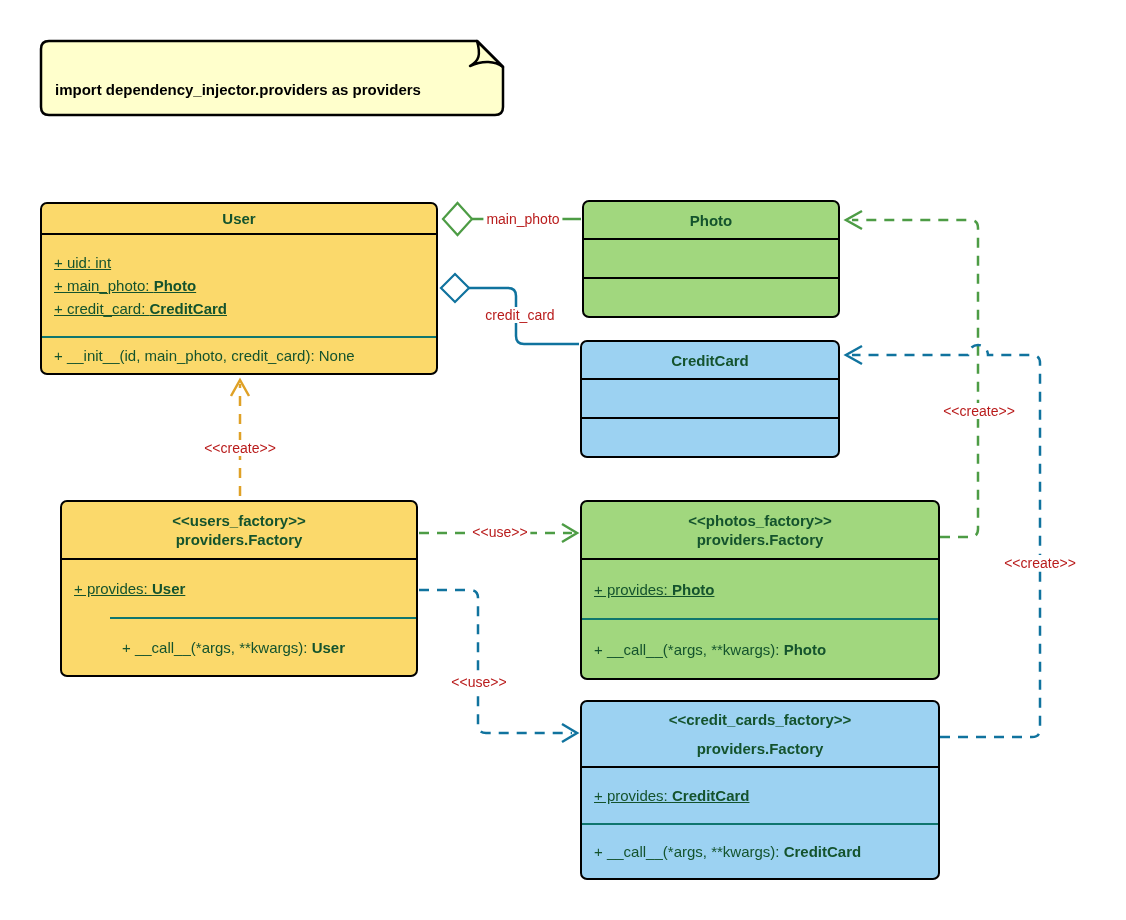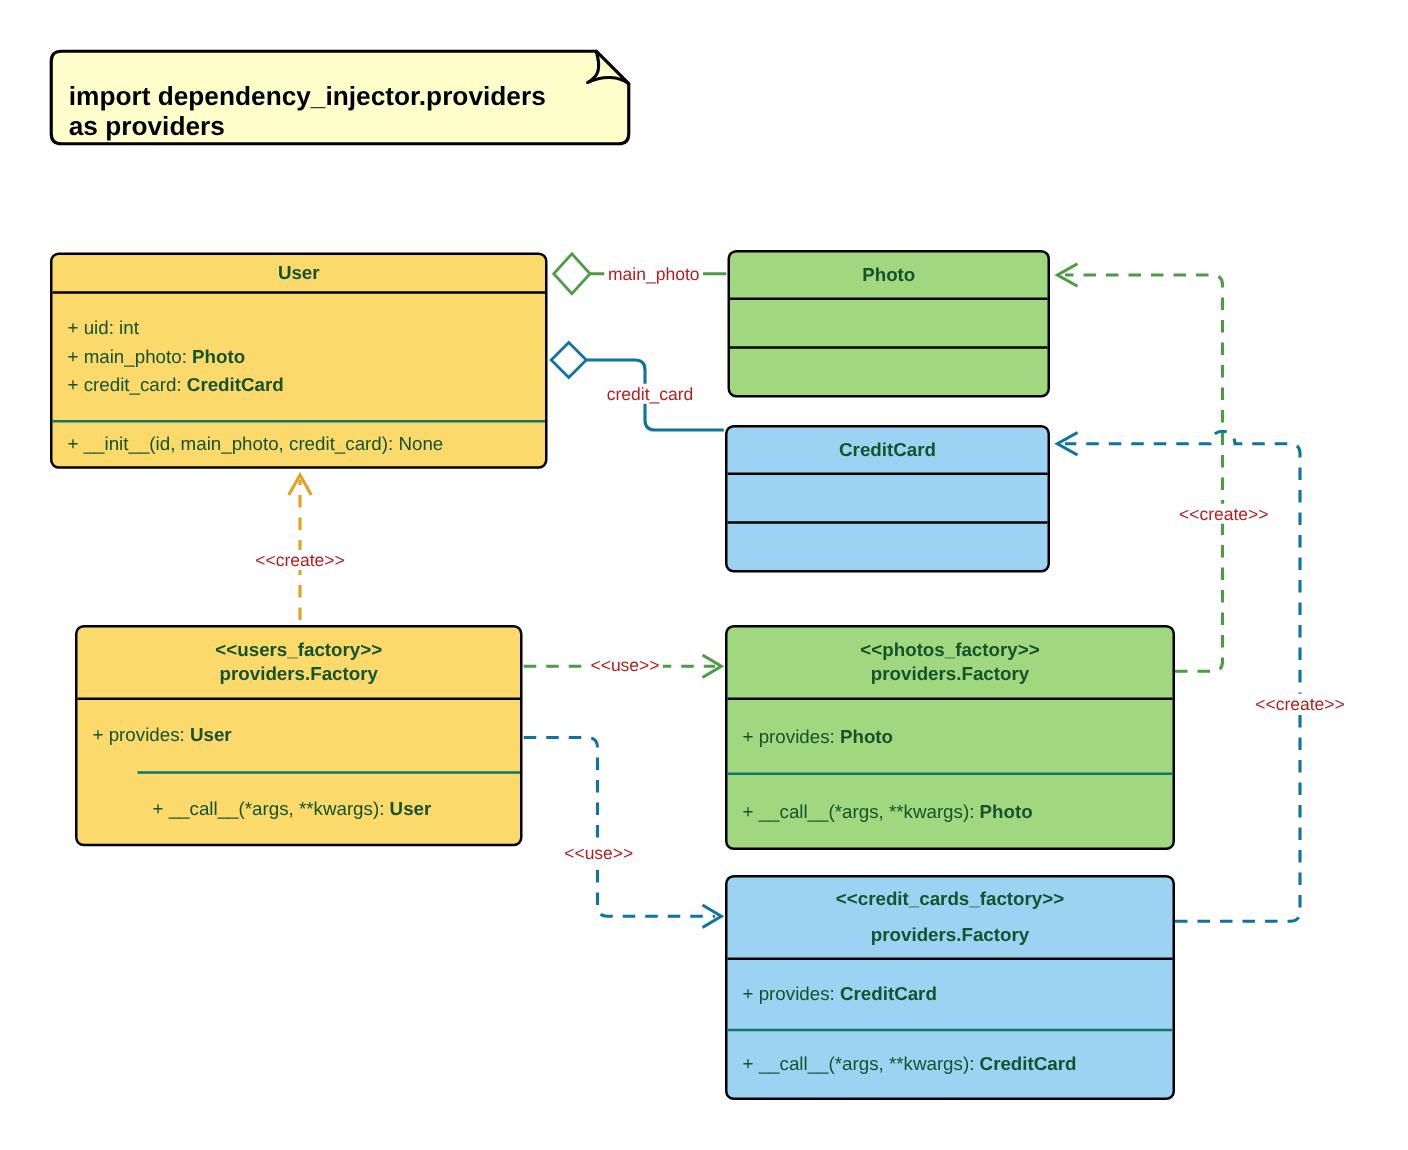--- a/index.html
+++ b/index.html
@@ -5,31 +5,31 @@
   html,body{margin:0;padding:0;background:#fff;}
   #stage{position:relative;width:1126px;height:920px;background:#fff;overflow:hidden;
          font-family:"Liberation Sans",sans-serif;}
 
   
   .cls{position:absolute;box-sizing:border-box;border:2px solid #000;border-radius:7px;
        display:flex;flex-direction:column;font-size:15px;color:#14532d;}
   .cls .hd{box-sizing:border-box;border-bottom:2px solid #000;display:flex;flex-direction:column;
            align-items:center;justify-content:center;font-weight:bold;text-align:center;line-height:19px;}
   .cls .mid{flex:1;box-sizing:border-box;display:flex;flex-direction:column;justify-content:center;
-            padding:16px 12px;line-height:23px;}
+            padding:16px 12px;line-height:23px;text-decoration:underline;}
   .cls .mid.divider{border-bottom:2px solid #000;}
   .cls .ft{box-sizing:border-box;border-top:2px solid #0f766e;display:flex;flex-direction:column;
            justify-content:center;padding:0 12px;line-height:23px;}
   .fill-yellow{background:var(--c-yellow-fill);}
   .fill-green{background:var(--c-green-fill);}
   .fill-blue{background:var(--c-blue-fill);}
 
   
   .note-text{position:absolute;left:55px;top:43px;width:400px;height:93px;display:flex;align-items:center;
-             font-weight:bold;font-size:21px;color:#000;}
+             font-weight:bold;font-size:15px;color:#000;}
 
   
   .lbl{position:absolute;transform:translate(-50%,-50%);background:#fff;padding:0 3px;
        font-size:14px;color:#b91c1c;white-space:nowrap;}
 
   svg.overlay{position:absolute;left:0;top:0;pointer-events:none;}
 </style>
 </head>
 <body>
 

